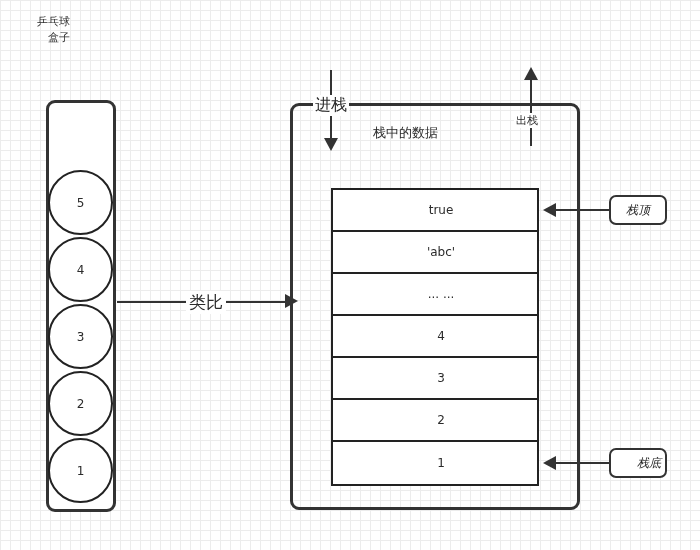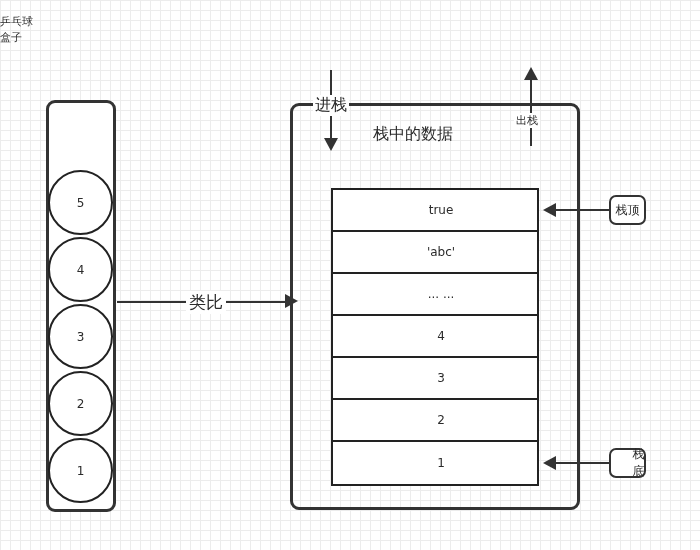--- a/index.html
+++ b/index.html
@@ -44,21 +44,21 @@
     height: 412px;
     border: 3px solid #333;
     border-radius: 9px;
     box-sizing: border-box;
     background: #fff;
   }
   #pp-label {
     left: 0;
     top: 14px;
     width: 70px;
-    text-align: left;
+    text-align: right;
     font-size: 11px;
     line-height: 16px;
     color: #2b2b2b;
   }
   .ball {
     width: 65px;
     height: 65px;
     border: 2px solid #222;
     border-radius: 50%;
     box-sizing: border-box;
@@ -103,21 +103,21 @@
     width: 290px;
     height: 407px;
     border: 3px solid #333;
     border-radius: 9px;
     box-sizing: border-box;
     background: transparent;
   }
   #stack-title {
     left: 373px;
     top: 124px;
-    font-size: 16px;
+    font-size: 13px;
     color: #2b2b2b;
     white-space: nowrap;
     font-family: Liberation Serif, serif;
   }
 
   
   #push-line {
     left: 330px;
     top: 70px;
     width: 2px;
@@ -186,31 +186,32 @@
     align-items: center;
     justify-content: center;
     font-size: 12px;
     color: #2b2b2b;
     padding-left: 12px;
   }
   .stack-row:last-child { border-bottom: none; }
 
   
   .callout {
-    width: 37px;
+    width: 58px;
     height: 30px;
     border: 2px solid #333;
     border-radius: 7px;
     box-sizing: border-box;
     background: #fff;
     display: flex;
     align-items: center;
     justify-content: center;
     font-size: 12px;
     color: #2b2b2b;
+    font-style: italic;
   }
   .callout-line {
     height: 2px;
     background: #333;
   }
   .callout-head {
     width: 0; height: 0;
     border-top: 7px solid transparent;
     border-bottom: 7px solid transparent;
     border-right: 13px solid #333;

